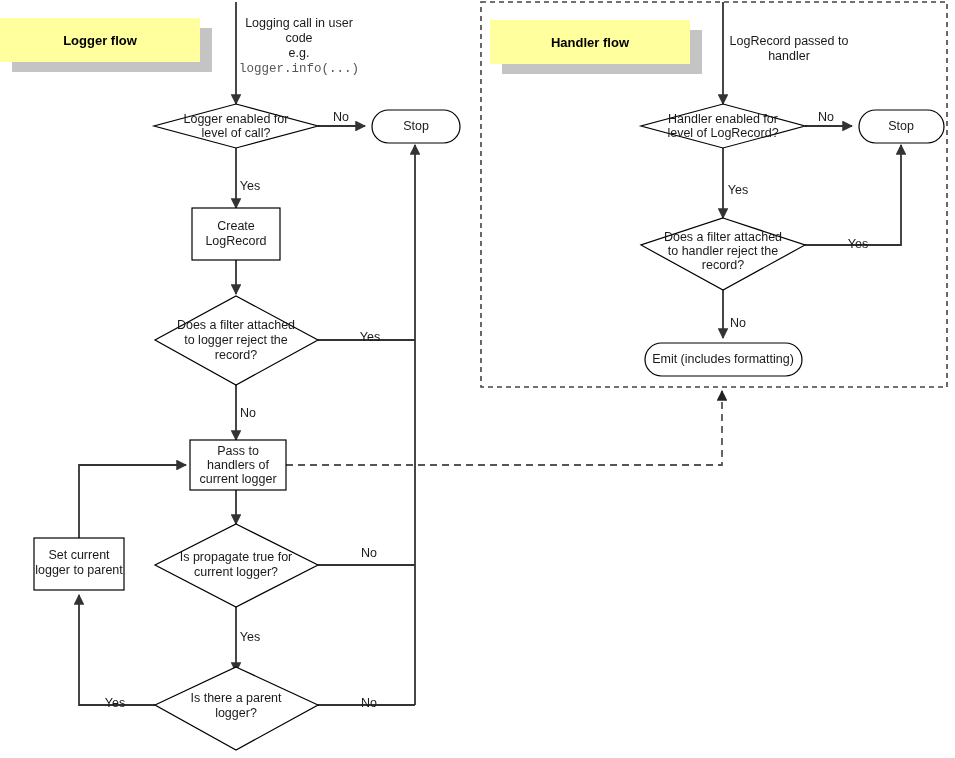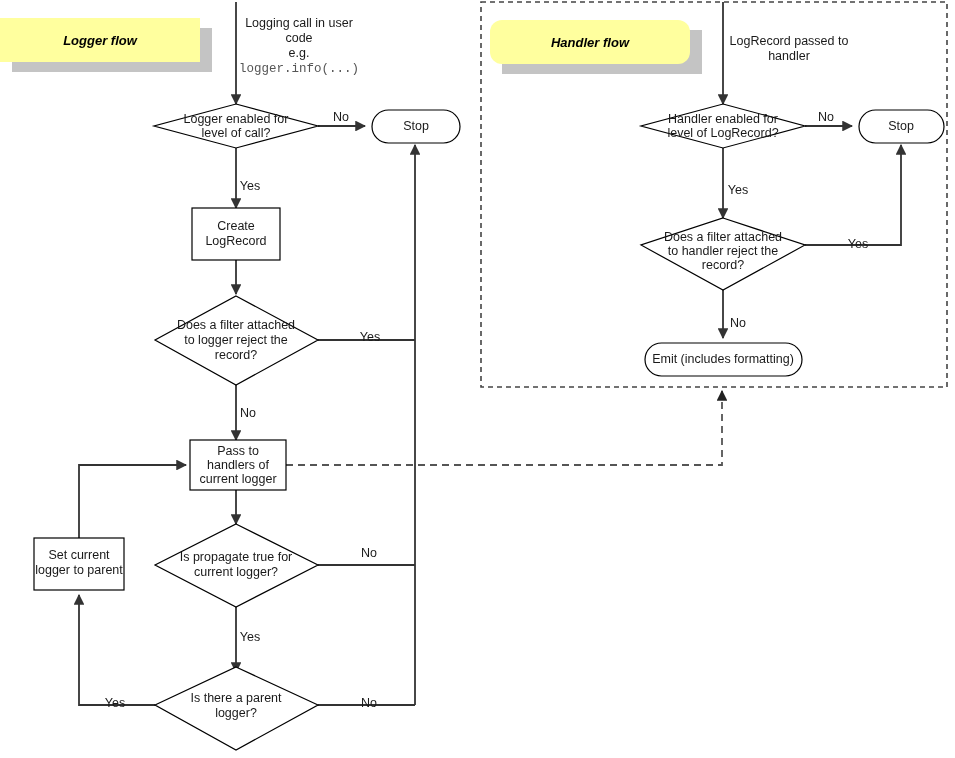--- a/index.html
+++ b/index.html
@@ -78,21 +78,20 @@
   .banner {
     position: absolute;
   }
   .banner-shadow {
     position: absolute;
     background: #c4c4c4;
   }
   .banner-face {
     position: absolute;
     background: #ffff9e;
-    font-style: italic;
   }
   .banner-label {
     position: absolute;
     width: 100%;
     text-align: center;
     font-family: "Liberation Sans", sans-serif;
     font-size: 13px;
     font-weight: bold;
     color: #000000;
     white-space: nowrap;
@@ -226,18 +225,18 @@
 
   <div class="banner" style="left:0px; top:18px; width:212px; height:54px;">
     <div class="banner-shadow" style="left:12px; top:10px; width:200px; height:44px;"></div>
     <div class="banner-face" style="left:0px; top:0px; width:200px; height:44px;">
       <div class="banner-label" style="top:15px;">Logger flow</div>
     </div>
   </div>
 
   <div class="banner" style="left:490px; top:20px; width:212px; height:54px;">
     <div class="banner-shadow" style="left:12px; top:10px; width:200px; height:44px;"></div>
-    <div class="banner-face" style="left:0px; top:0px; width:200px; height:44px;border-radius:12px;">
+    <div class="banner-face" style="left:0px; top:0px; width:200px; height:44px;">
       <div class="banner-label" style="top:15px;">Handler flow</div>
     </div>
   </div>
 
 </div>
 
 </body></html>

